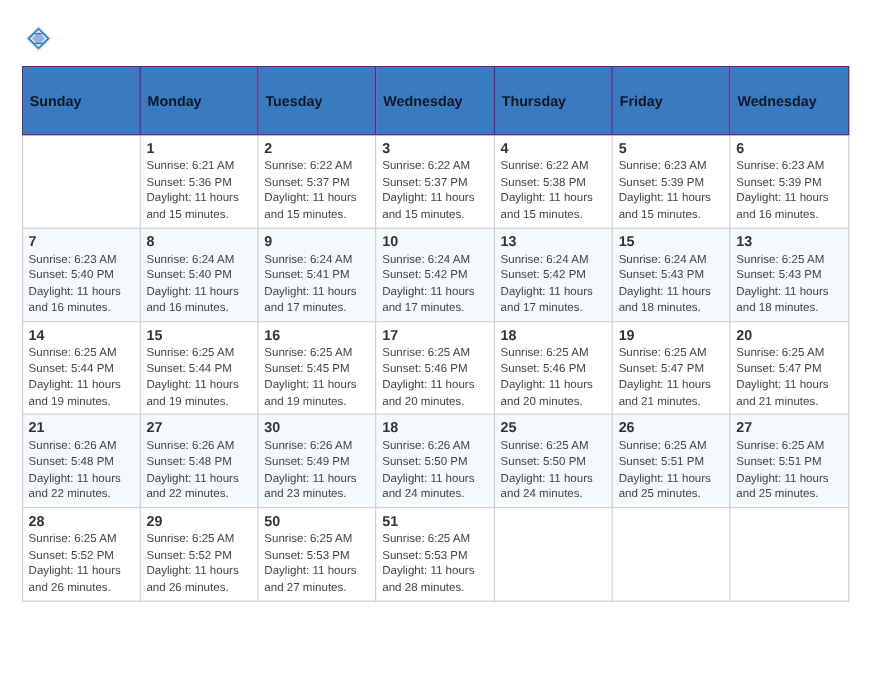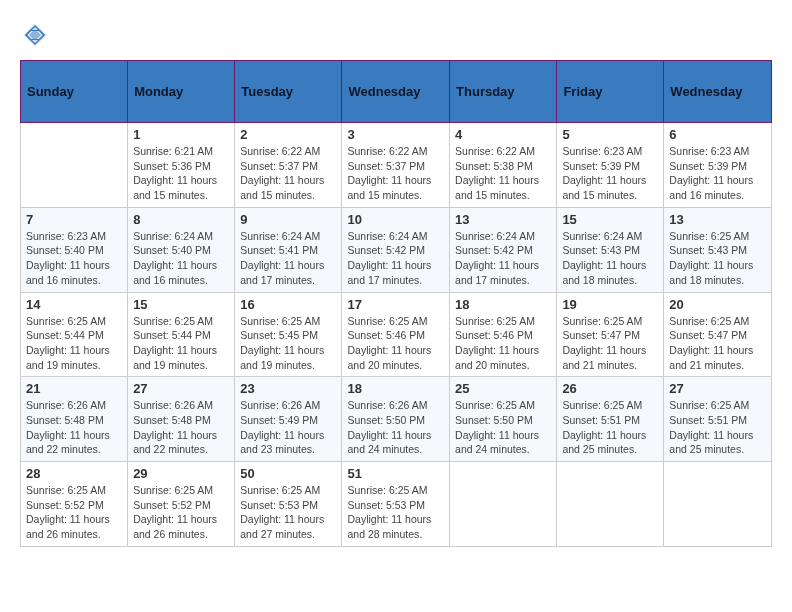--- a/index.html
+++ b/index.html
@@ -257,21 +257,21 @@
 Sunset: 5:48 PM
 Daylight: 11 hours and 22 minutes.</div>
         </td>
         <td>
           <span class="day-number">27</span>
           <div class="day-info" style="white-space: pre-line;">Sunrise: 6:26 AM
 Sunset: 5:48 PM
 Daylight: 11 hours and 22 minutes.</div>
         </td>
         <td>
-          <span class="day-number">23</span>
+          <span class="day-number">30</span>
           <div class="day-info" style="white-space: pre-line;">Sunrise: 6:26 AM
 Sunset: 5:49 PM
 Daylight: 11 hours and 23 minutes.</div>
         </td>
         <td>
           <span class="day-number">18</span>
           <div class="day-info" style="white-space: pre-line;">Sunrise: 6:26 AM
 Sunset: 5:50 PM
 Daylight: 11 hours and 24 minutes.</div>
         </td>

